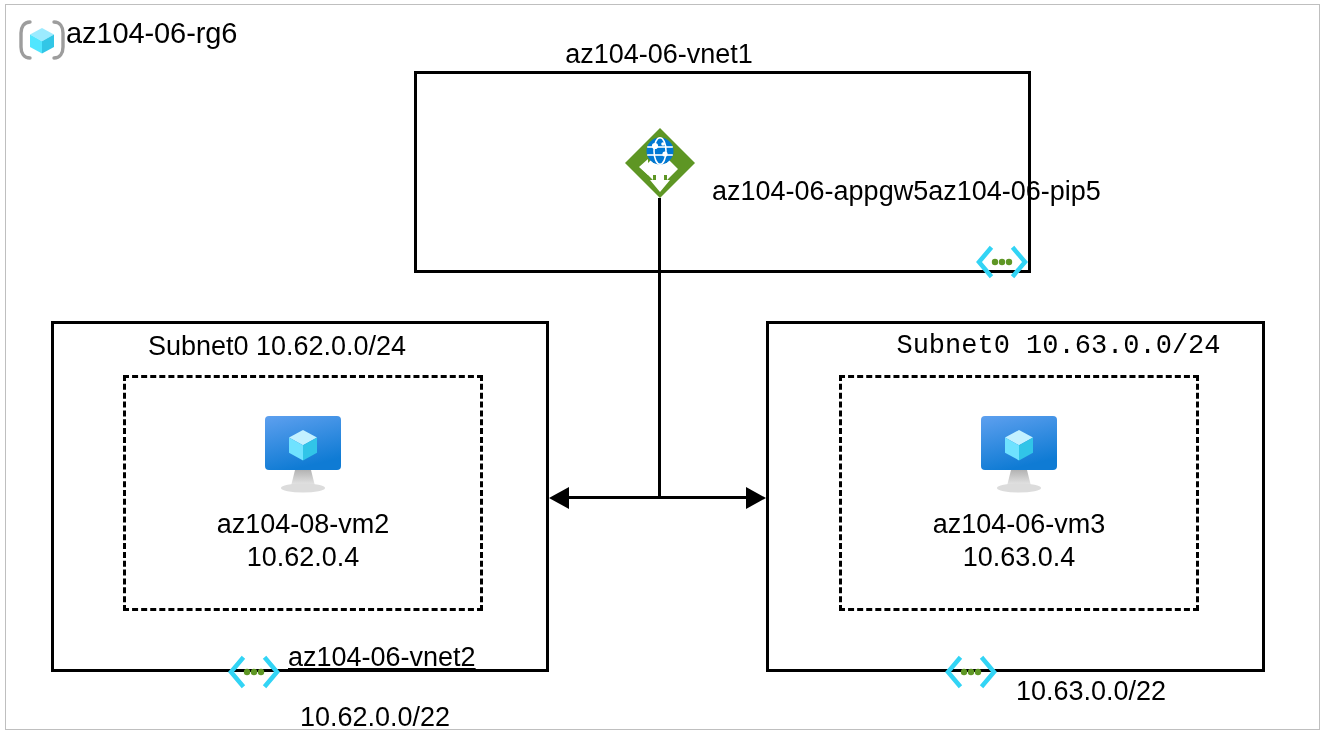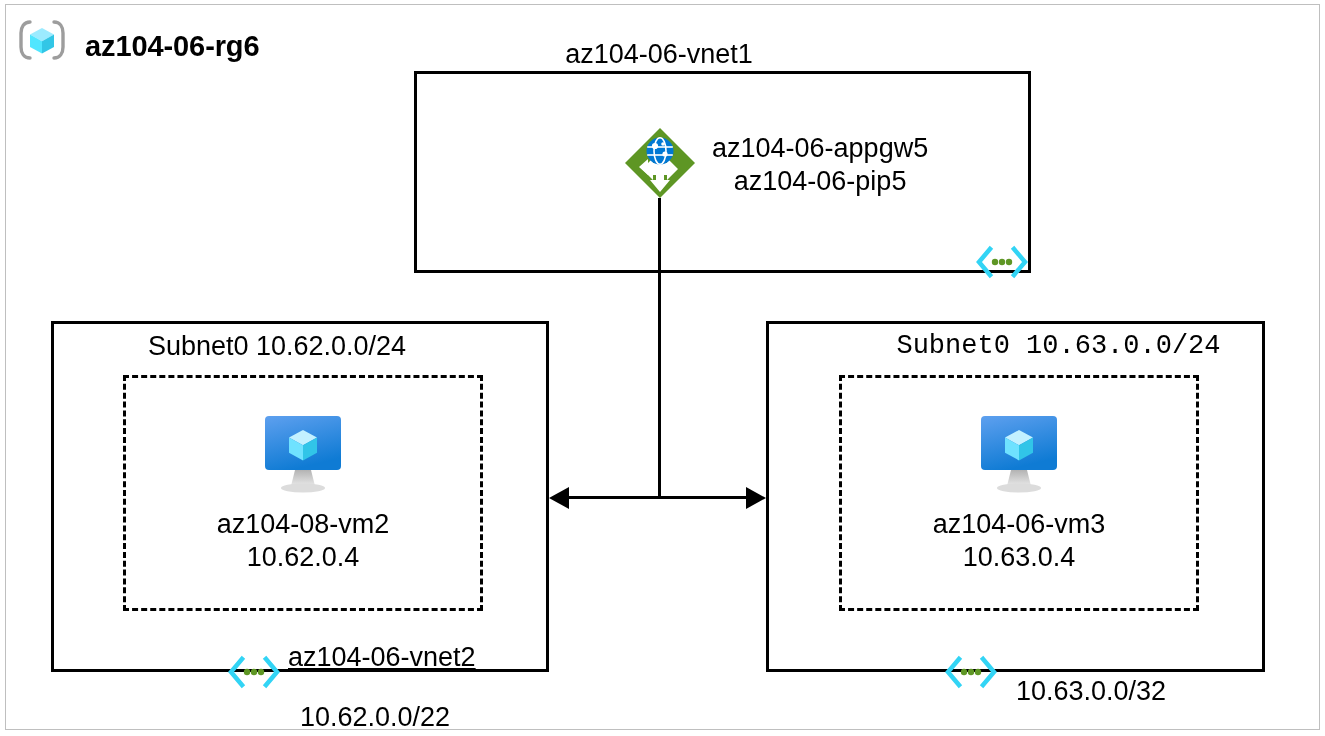--- a/index.html
+++ b/index.html
@@ -31,23 +31,22 @@
     border: 1px solid #bfbfbf;
     box-sizing: border-box;
   }
 
   
   .rg-header {
     position: absolute;
     left: 19px;
     top: 19px;
     display: flex;
-    align-items: flex-end;
-    gap: 20px;
-    font-weight: bold;
+    align-items: flex-start;
+    gap: 1px;
   }
   .rg-icon {
     width: 46px;
     height: 42px;
     display: block;
   }
   .rg-title {
     font-size: 29px;
     color: #000000;
     line-height: 1;
@@ -195,21 +194,21 @@
         <g stroke="#ffffff" stroke-width="1.6" fill="none">
           <ellipse cx="38" cy="26" rx="6" ry="13.2"></ellipse>
           <path d="M25.2 22 H50.8"></path>
           <path d="M25.2 30 H50.8"></path>
         </g>
         <circle cx="33" cy="21" r="3.1" fill="#ffffff"></circle>
         <circle cx="43" cy="29" r="2.6" fill="#ffffff"></circle>
         <circle cx="41" cy="19" r="1.8" fill="#ffffff"></circle>
       </svg>
     </span>
-    <span style="display:flex; flex-direction:column; padding-top:7px;">
+    <span style="display:flex; flex-direction:row; padding-top:7px;margin-top:43px;">
       <span class="node-label">az104-06-appgw5</span>
       <span class="node-label">az104-06-pip5</span>
     </span>
   </div>
 
   <div class="v-line" style="left:658px; top:198px; height:300px;"></div>
 
   <div class="box" style="left:51px; top:321px; width:498px; height:351px;"></div>
 
   <div class="box-caption" style="left:51px; top:332px; width:452px;">Subnet0 10.62.0.0/24</div>
@@ -292,19 +291,19 @@
   <div class="peer-badge" style="left:944px; top:655px;">
     <svg viewBox="0 0 54 34" xmlns="http://www.w3.org/2000/svg">
       <path d="M15 4 L4 17 L15 30" fill="none" stroke="#32D4F5" stroke-width="4.5" stroke-linecap="square" stroke-linejoin="miter"></path>
       <path d="M39 4 L50 17 L39 30" fill="none" stroke="#32D4F5" stroke-width="4.5" stroke-linecap="square" stroke-linejoin="miter"></path>
       <circle cx="20" cy="17" r="3.2" fill="#5E9624"></circle>
       <circle cx="27" cy="17" r="3.2" fill="#5E9624"></circle>
       <circle cx="34" cy="17" r="3.2" fill="#5E9624"></circle>
     </svg>
   </div>
 
-  <div class="in-box-text" style="left:1016px; top:677px;">10.63.0.0/32</div>
+  <div class="in-box-text" style="left:1016px; top:677px;">10.63.0.0/22</div>
 
   <div class="h-line" style="left:566px; top:496px; width:185px;"></div>
   <div class="arrow-head arrow-left" style="left:549px; top:487px;"></div>
   <div class="arrow-head arrow-right" style="left:746px; top:487px;"></div>
 
 </div>
 
 </body></html>

